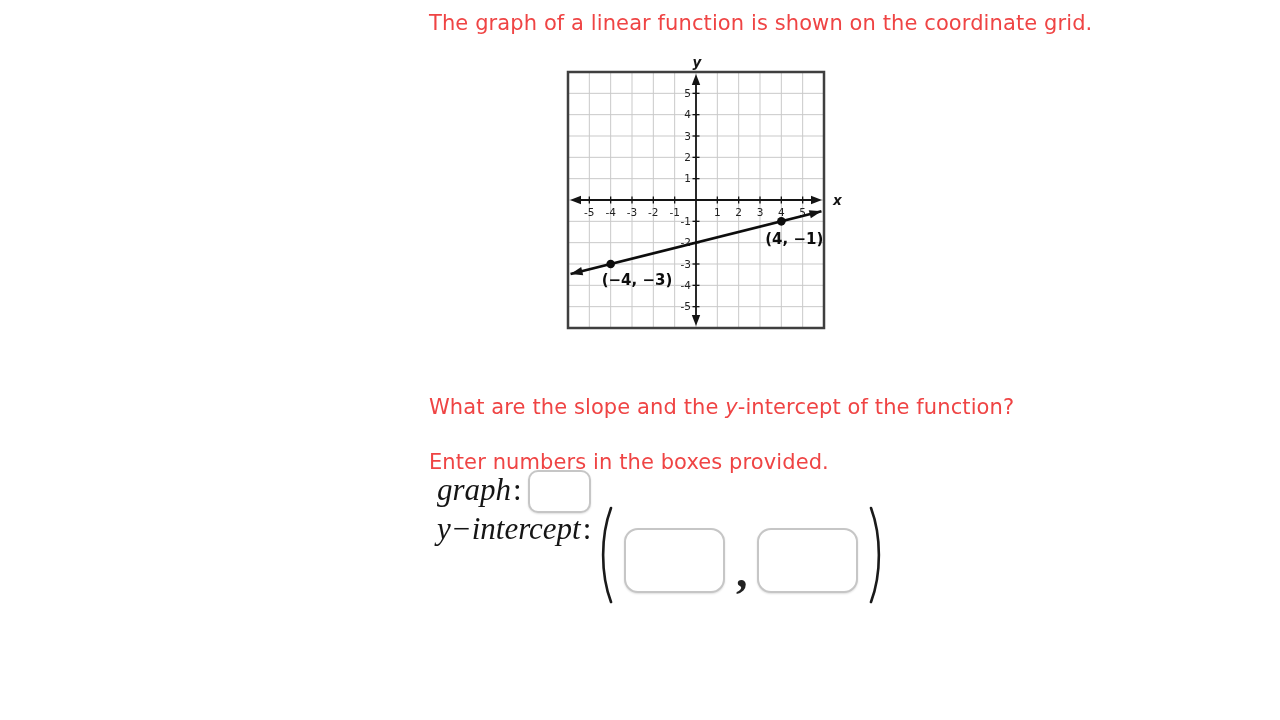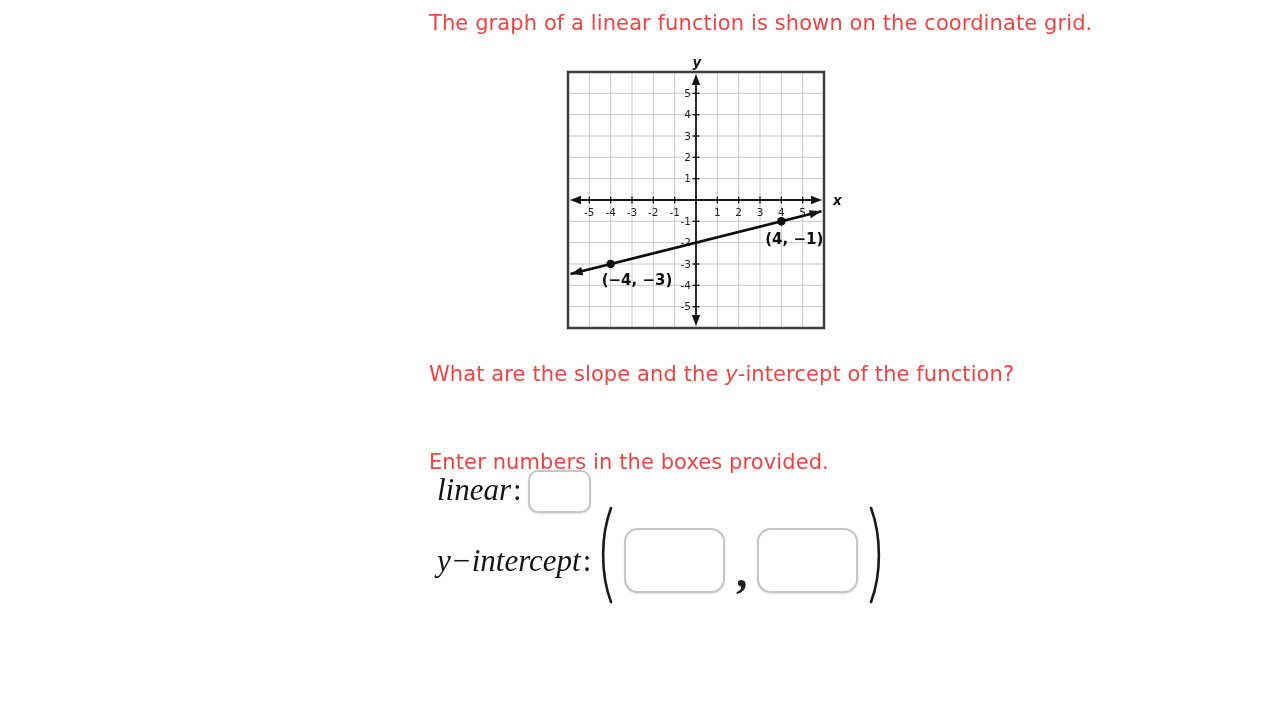--- a/index.html
+++ b/index.html
@@ -124,29 +124,29 @@
     <text x="269" y="152.5" font-size="13.5" font-weight="bold" font-style="italic" fill="#141414" text-anchor="start">x</text>
     <line x1="6.560000000000002" y1="222.02666666666664" x2="257.43999999999994" y2="159.30666666666667" stroke="#0d0d0d" stroke-width="2.7"></line>
     <polygon points="0,0 -12,4.2 -12,-4.2" fill="#141414" transform="translate(257.43999999999994,159.30666666666667) rotate(-14.036243467926477)"></polygon>
     <polygon points="0,0 -12,4.2 -12,-4.2" fill="#141414" transform="translate(6.560000000000002,222.02666666666664) rotate(165.96375653207352)"></polygon>
     <circle cx="46.666666666666664" cy="212" r="4.3" fill="#0d0d0d"></circle>
     <text x="37.666666666666664" y="233" font-size="15" font-weight="bold" fill="#0d0d0d" text-anchor="start">(−4, −3)</text>
     <circle cx="217.33333333333331" cy="169.33333333333331" r="4.3" fill="#0d0d0d"></circle>
     <text x="259.3333333333333" y="192.33333333333331" font-size="15" font-weight="bold" fill="#0d0d0d" text-anchor="end">(4, −1)</text>
   </svg>
 
-<div class="abs qtext" style="left:429px; top:362px;"><span>What are the slope and the </span><span class="it">y</span><span>-intercept of the function?</span></div>
+<div class="abs qtext" style="left:429px; top:395px;"><span>What are the slope and the </span><span class="it">y</span><span>-intercept of the function?</span></div>
 
 <div class="abs qtext" style="left:429px; top:420px;margin-top:30px;">Enter numbers in the boxes provided.</div>
 
-<div class="abs math-label" style="left:437px; top:472px;"><span>linear</span><span class="colon">:</span></div>
+<div class="abs math-label" style="left:437px; top:472px;"><span>graph</span><span class="colon">:</span></div>
 
 <input type="text" class="ans-input small" style="left: 528px; top: 470px; width: 63px; height: 43px;" value="">
 
-<div class="abs math-label" style="left:437px; top:543px;"><span>y−intercept</span><span class="colon">:</span></div>
+<div class="abs math-label" style="left:437px; top:511px;"><span>y−intercept</span><span class="colon">:</span></div>
 
 <svg class="paren-svg" style="left:596px; top:506px;" width="20" height="98" viewBox="0 0 20 98">
   <path d="M15,2 C4.5,30 4.5,68 15,96" fill="none" stroke="#1a1a1a" stroke-width="2.6" stroke-linecap="round"></path>
 </svg>
 
 <input type="text" class="ans-input big" style="left: 624px; top: 528px; width: 101px; height: 65px;" value="">
 
 <div class="big-comma" style="left:736px; top:549px;">,</div>
 
 <input type="text" class="ans-input big" style="left: 757px; top: 528px; width: 101px; height: 65px;" value="">

